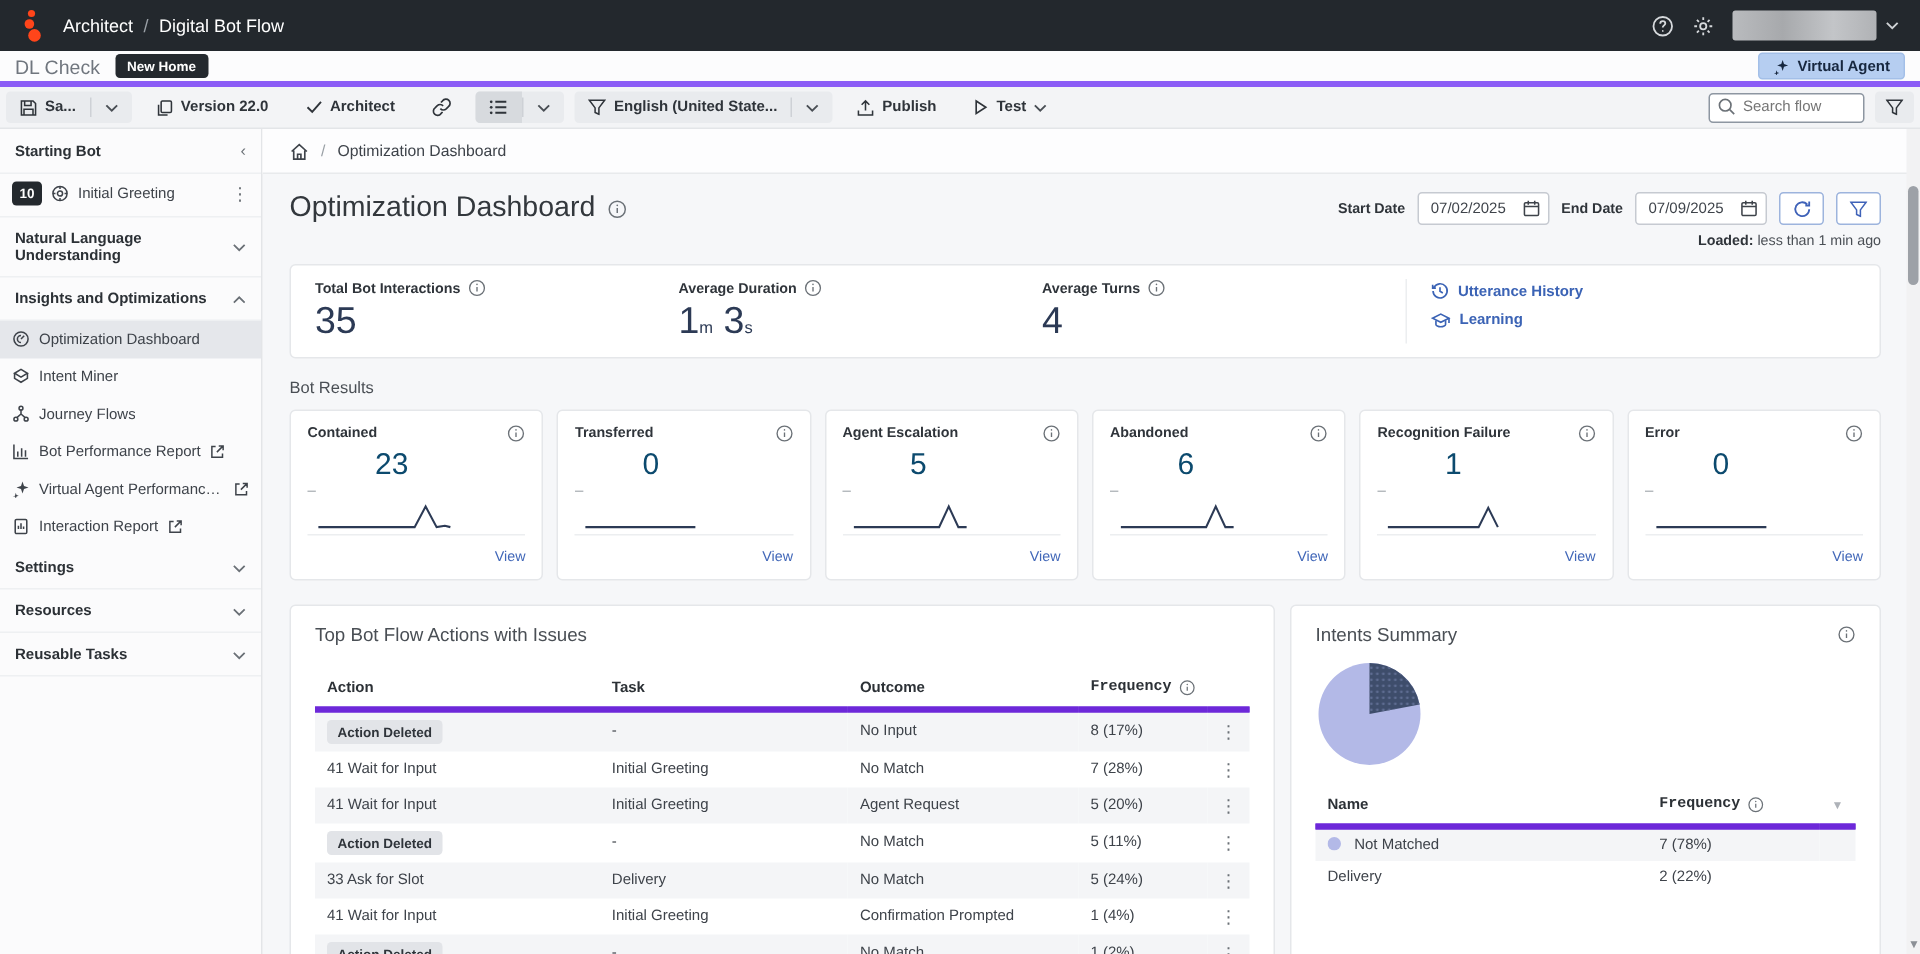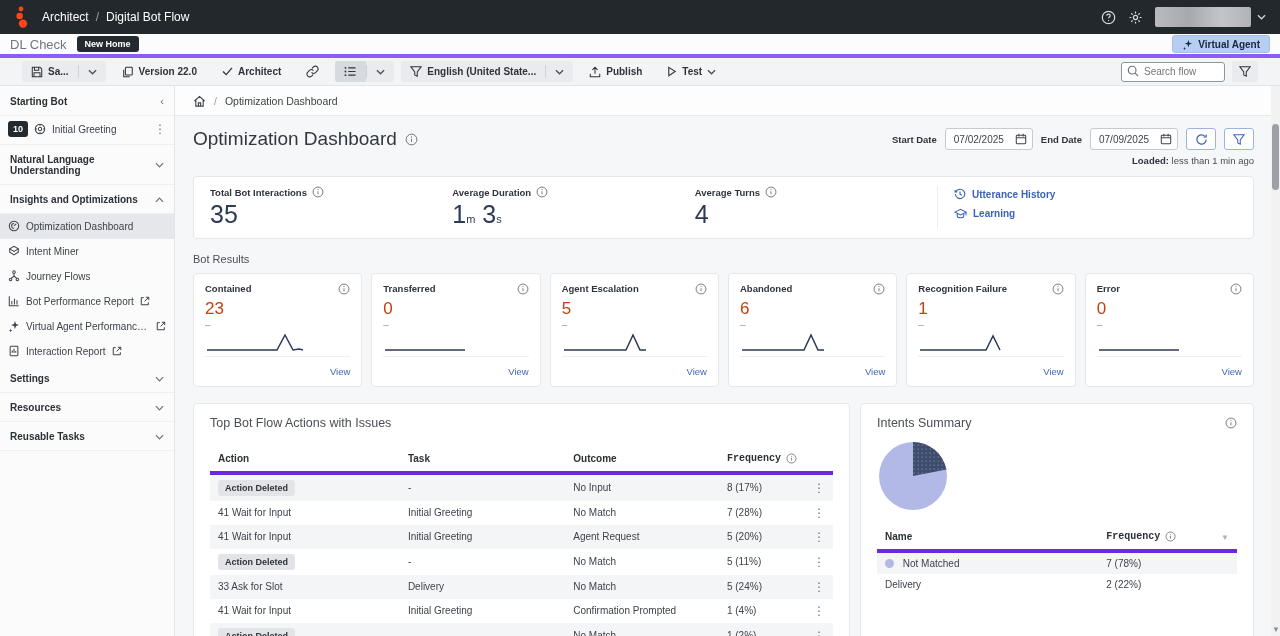--- a/index.html
+++ b/index.html
@@ -18,21 +18,21 @@
   .user-chevron { color:#cfd2d5; }
 
   
   .flowbar { height:24px; background:#fcfcfd; border-bottom:4px solid #8b5cf6; display:flex; align-items:center; padding:0 10px; }
   .flow-name { font-size:13px; color:#70767e; }
   .badge-dark { margin-left:10px; background:#24292e; color:#fff; font-size:9px; font-weight:bold; padding:3px 8px; border-radius:3px; }
   .va-btn { margin-left:auto; background:#b6cef1; border:1px solid #a3bfe8; border-radius:3px; height:18px;
     display:inline-flex; align-items:center; gap:5px; padding:0 9px; font-size:10px; font-weight:bold; color:#17273f; cursor:pointer; }
 
   
-  .toolbar { height:28px; background:#f3f4f6; border-bottom:1px solid #e3e5e8; display:flex; align-items:center; gap:7px; padding:0 22px; }
+  .toolbar { height:28px; background:#f3f4f6; border-bottom:1px solid #e3e5e8; display:flex; align-items:center; gap:7px; padding:0 4px; }
   .tgroup { display:inline-flex; align-items:center; background:#e9ebee; border-radius:3px; height:21px; }
   .tseg { display:inline-flex; align-items:center; gap:5px; padding:0 9px; height:100%; font-size:10px; font-weight:bold; color:#2f343a; background:none; border:0; cursor:pointer; }
   .tseg.active { background:#d7dade; border-radius:3px 0 0 3px; }
   .tsep { width:1px; height:13px; background:#ced1d6; }
   .chev { color:#4a4f55; }
   .toolbar-right { margin-left:auto; display:flex; align-items:center; gap:7px; }
   .search-wrap { position:relative; }
   .search-wrap svg { position:absolute; left:6px; top:4px; }
   .search-input { width:104px; height:20px; border:1px solid #8d96a1; border-radius:3px; padding:0 6px 0 22px; font-size:10px; background:#fff; color:#3e434a; }
   .filter-sq { width:26px; height:21px; background:#e9ebee; border:0; border-radius:3px; display:inline-flex; align-items:center; justify-content:center; cursor:pointer; color:#2f343a; }
@@ -73,21 +73,21 @@
   .stat-lbl { font-size:9.5px; font-weight:bold; color:#2f343a; display:flex; align-items:center; gap:5px; }
   .stat-val { font-size:25px; color:#2c3a55; margin-top:3px; line-height:1.1; }
   .stat-val .unit { font-size:11px; color:#2c3a55; }
   .stats-links { width:300px; border-left:1px solid #eceef0; padding:2px 0 0 16px; display:flex; flex-direction:column; gap:8px; }
   .blue-link { display:inline-flex; align-items:center; gap:6px; font-size:10px; font-weight:bold; color:#3b63b5; text-decoration:none; cursor:pointer; background:none; border:0; }
 
   .section-lbl { margin-top:14px; font-size:11px; color:#4a4f55; }
   .cards { display:grid; grid-template-columns:repeat(6,1fr); gap:9px; margin-top:8px; }
   .rcard { background:#fff; border:1px solid #e5e7ea; border-radius:4px; padding:9px 11px 5px; height:114px; display:flex; flex-direction:column; }
   .rcard-head { display:flex; justify-content:space-between; align-items:center; font-size:9.5px; font-weight:bold; color:#2f343a; }
-  .rcard-val { font-size:17px; color:#c2410c; margin-top:5px; line-height:1; }
+  .rcard-val { font-size:20px; color:#0c4a6e; margin-top:5px; line-height:1;margin-left:45px; }
   .rcard-dash { font-size:10px; color:#9aa0a6; margin-top:2px; }
   .spark { margin-top:1px; }
   .rcard-foot { margin-top:auto; border-top:1px solid #eceef0; text-align:right; padding:4px 0 2px; }
   .view-link { font-size:9.5px; color:#4167b8; background:none; border:0; cursor:pointer; }
 
   .bottom { display:flex; gap:10px; margin-top:16px; }
   .panel { background:#fff; border:1px solid #e5e7ea; border-radius:4px; padding:12px 16px; height:252px; }
   .panel-l { flex:1; }
   .panel-r { width:394px; }
   .panel-title-row { display:flex; align-items:center; justify-content:space-between; }

